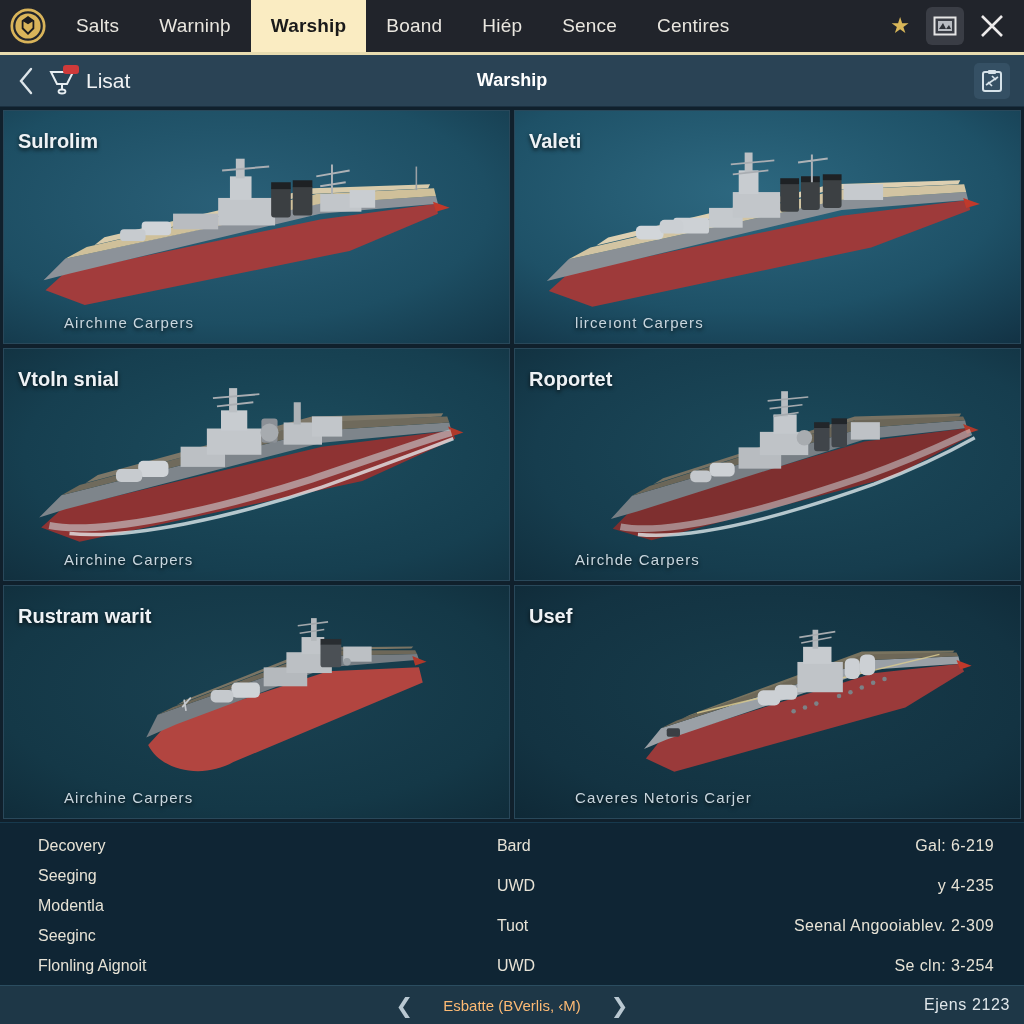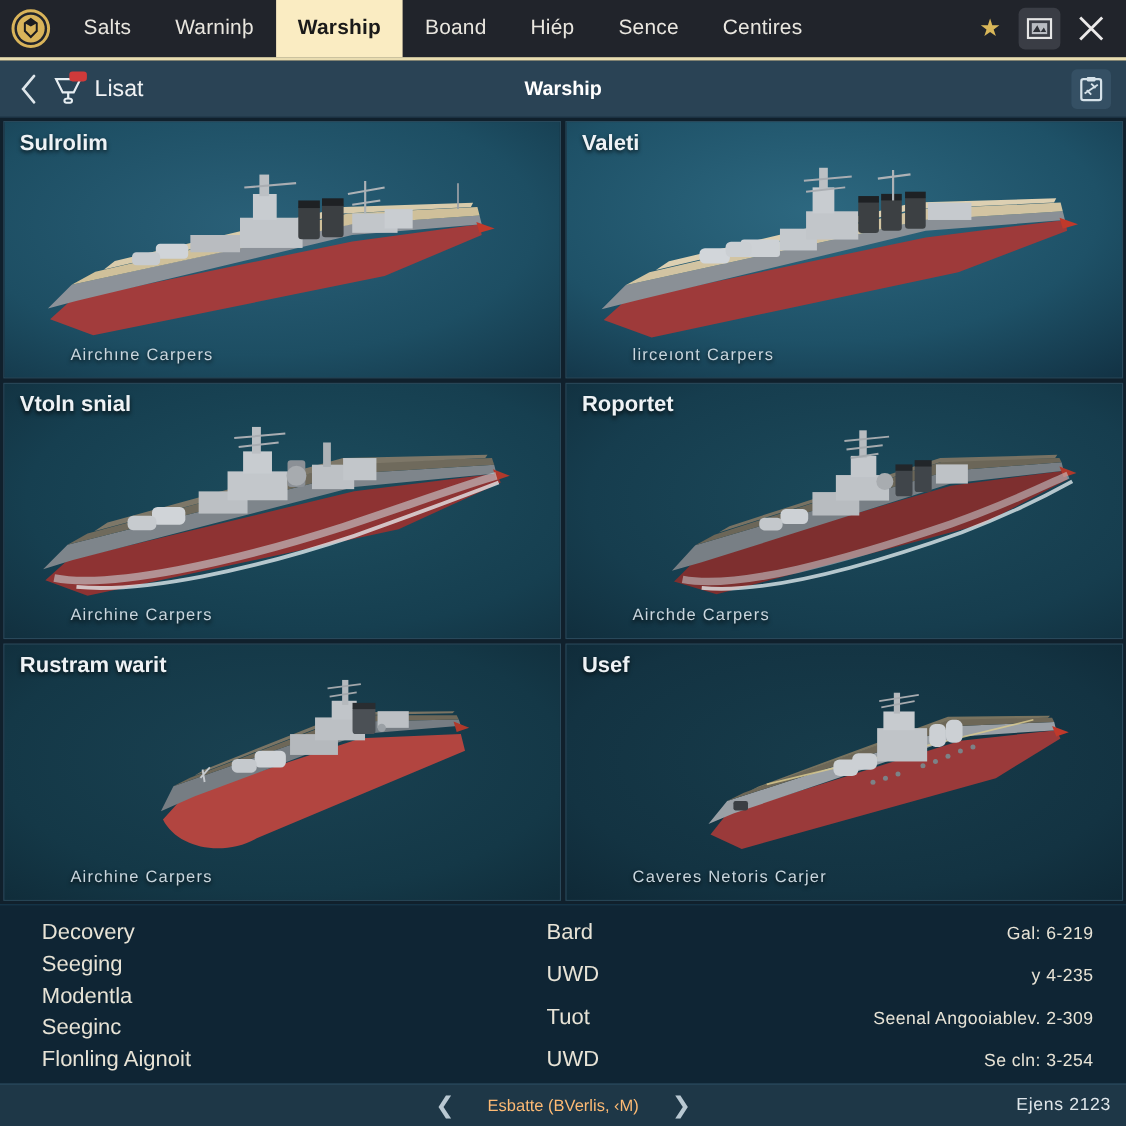--- a/index.html
+++ b/index.html
@@ -69,42 +69,42 @@
     gap:4px; padding:3px; background:#10202c;
     min-height:0;
   }
   .card{
     position:relative; overflow:hidden; cursor:pointer;
     border:1px solid rgba(120,160,185,.22);
     background:#14303f;
   }
   .sea{ position:absolute; inset:0; }
   .card-title{
-    position:absolute; top:8px; left:14px; z-index:3;
+    position:absolute; top:19px; left:14px; z-index:3;
     color:#eef2f5; font-size:20px; font-weight:700;
     text-shadow:0 2px 4px rgba(0,0,0,.75);
   }
   .card-sub{
     position:absolute; bottom:12px; left:60px; z-index:3;
     color:#c9d6de; font-size:15px; letter-spacing:1.1px;
     text-shadow:0 2px 4px rgba(0,0,0,.8);
   }
   .ship{ position:absolute; z-index:2; }
 
   
   .stats{
     flex:0 0 163px; background:#0f2534;
     display:flex; padding:14px 30px 10px 38px;
     border-top:1px solid #17394d;
   }
   .stats-col{ display:flex; flex-direction:column; justify-content:space-between; }
   .stats-col.left{ width:48%; }
   .stats-col.right{ width:52%; }
   .srow{ display:flex; justify-content:space-between; align-items:baseline; }
-  .slabel{ color:#e7e3d6; font-size:20px; }
+  .slabel{ color:#e7e3d6; font-size:16px; }
   .svalue{ color:#e7e3d6; font-size:16px; letter-spacing:.4px; white-space:nowrap; }
 
   
   .footer{
     flex:0 0 39px; background:#1e3747;
     display:flex; align-items:center; position:relative;
     border-top:1px solid #2b4d60;
   }
   .pager{
     position:absolute; left:0; right:0; display:flex;

